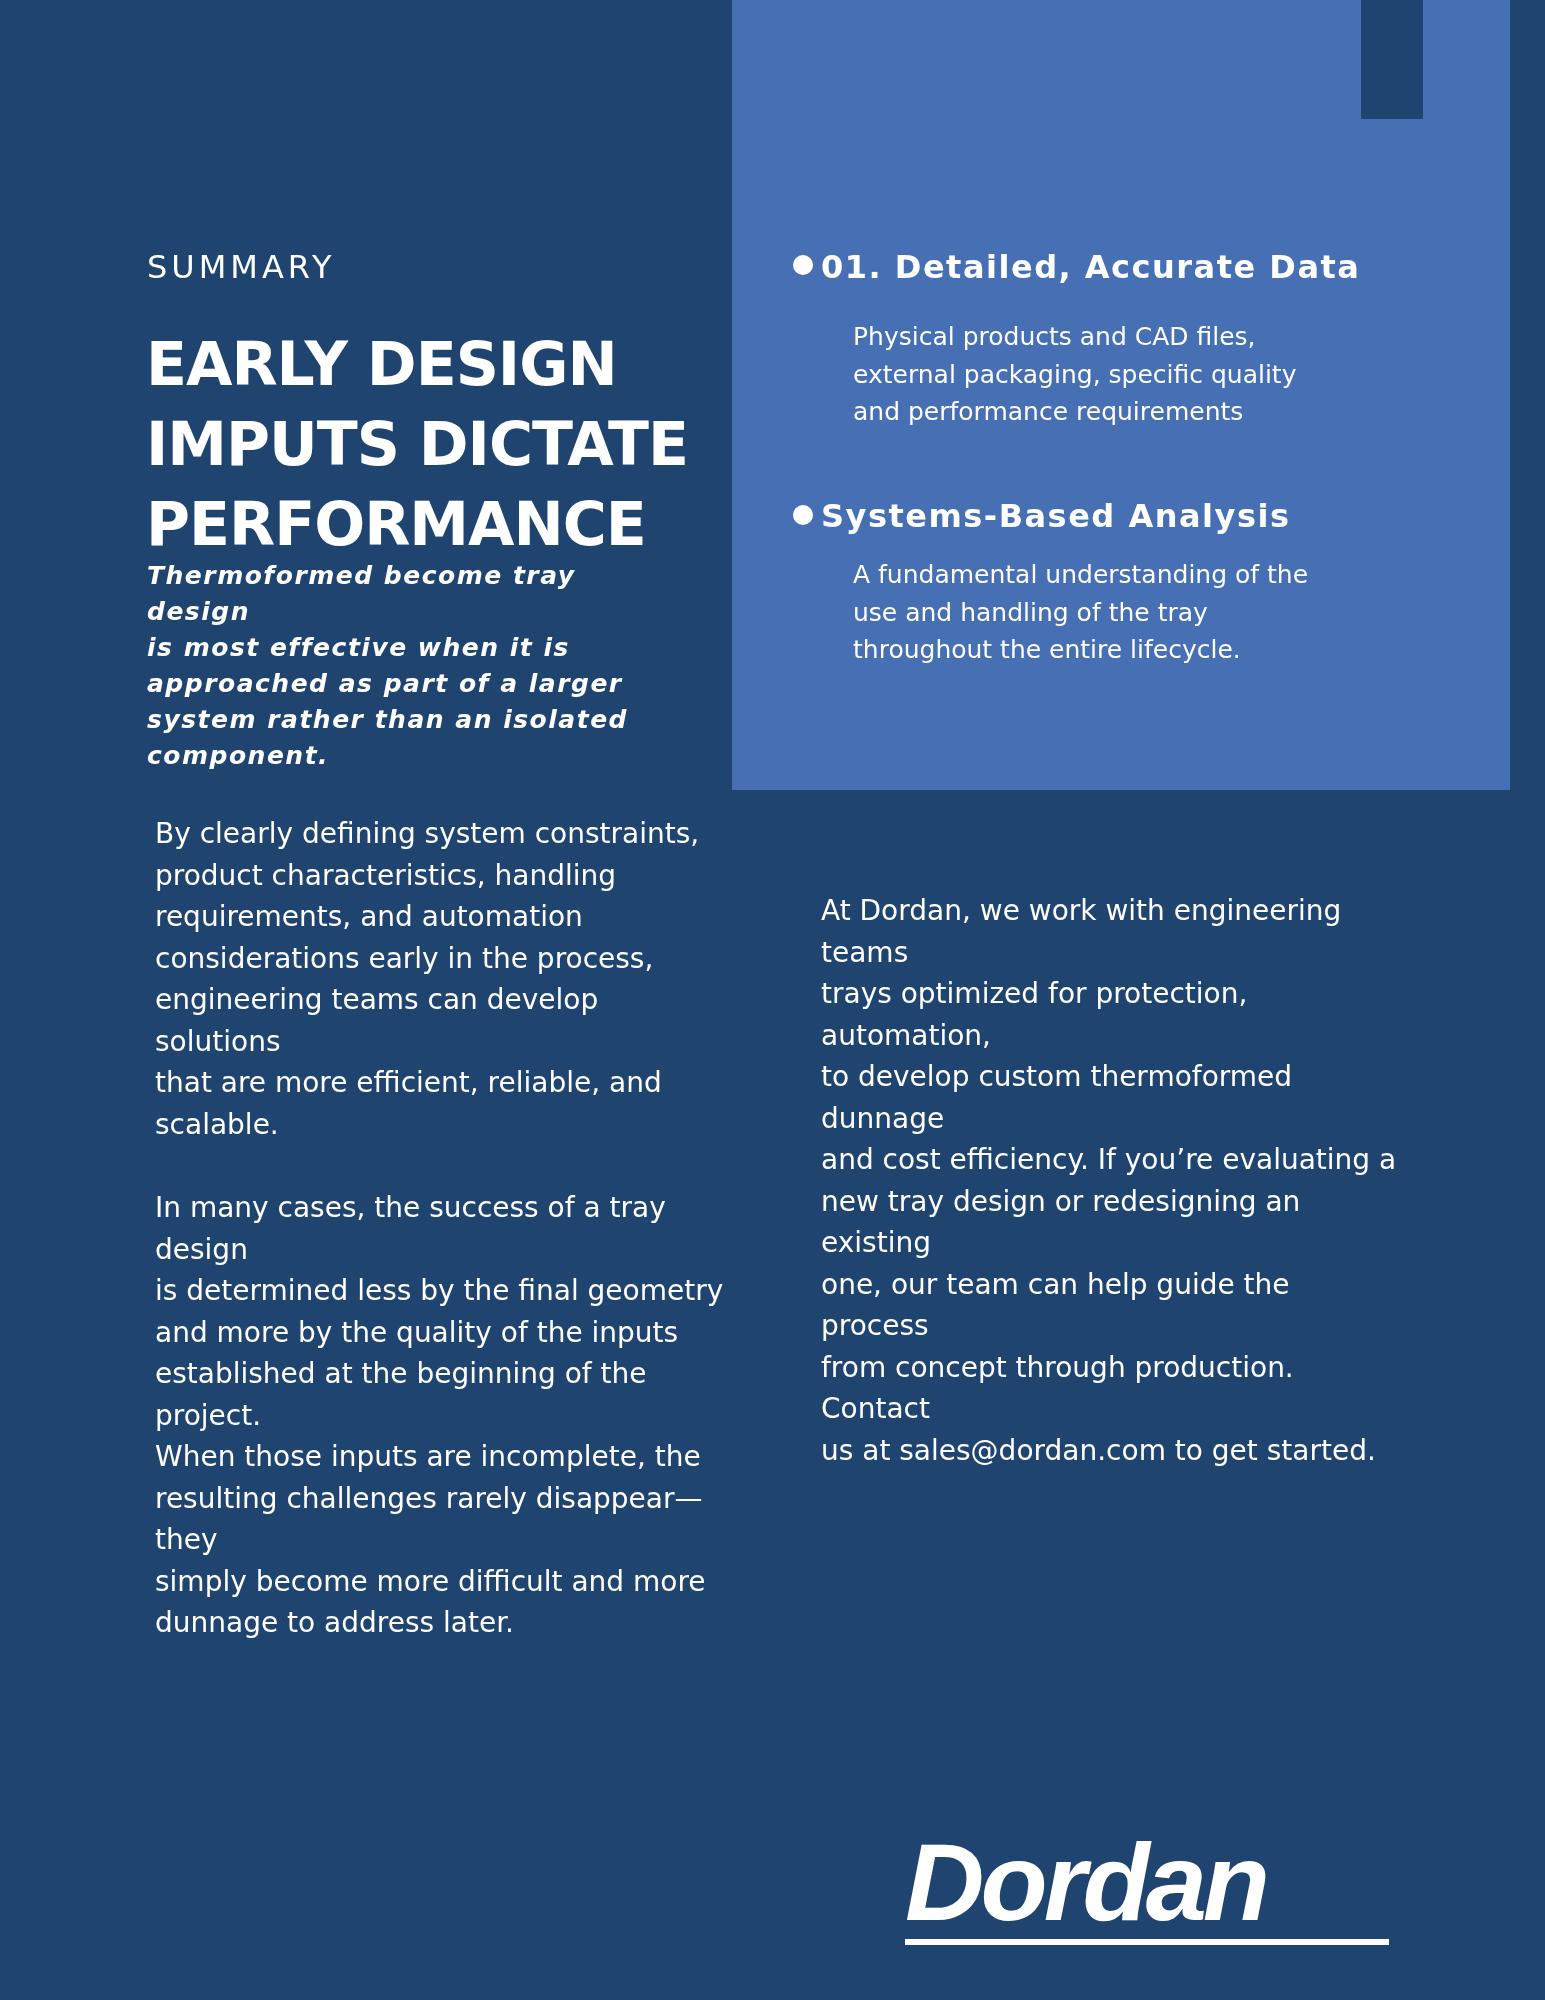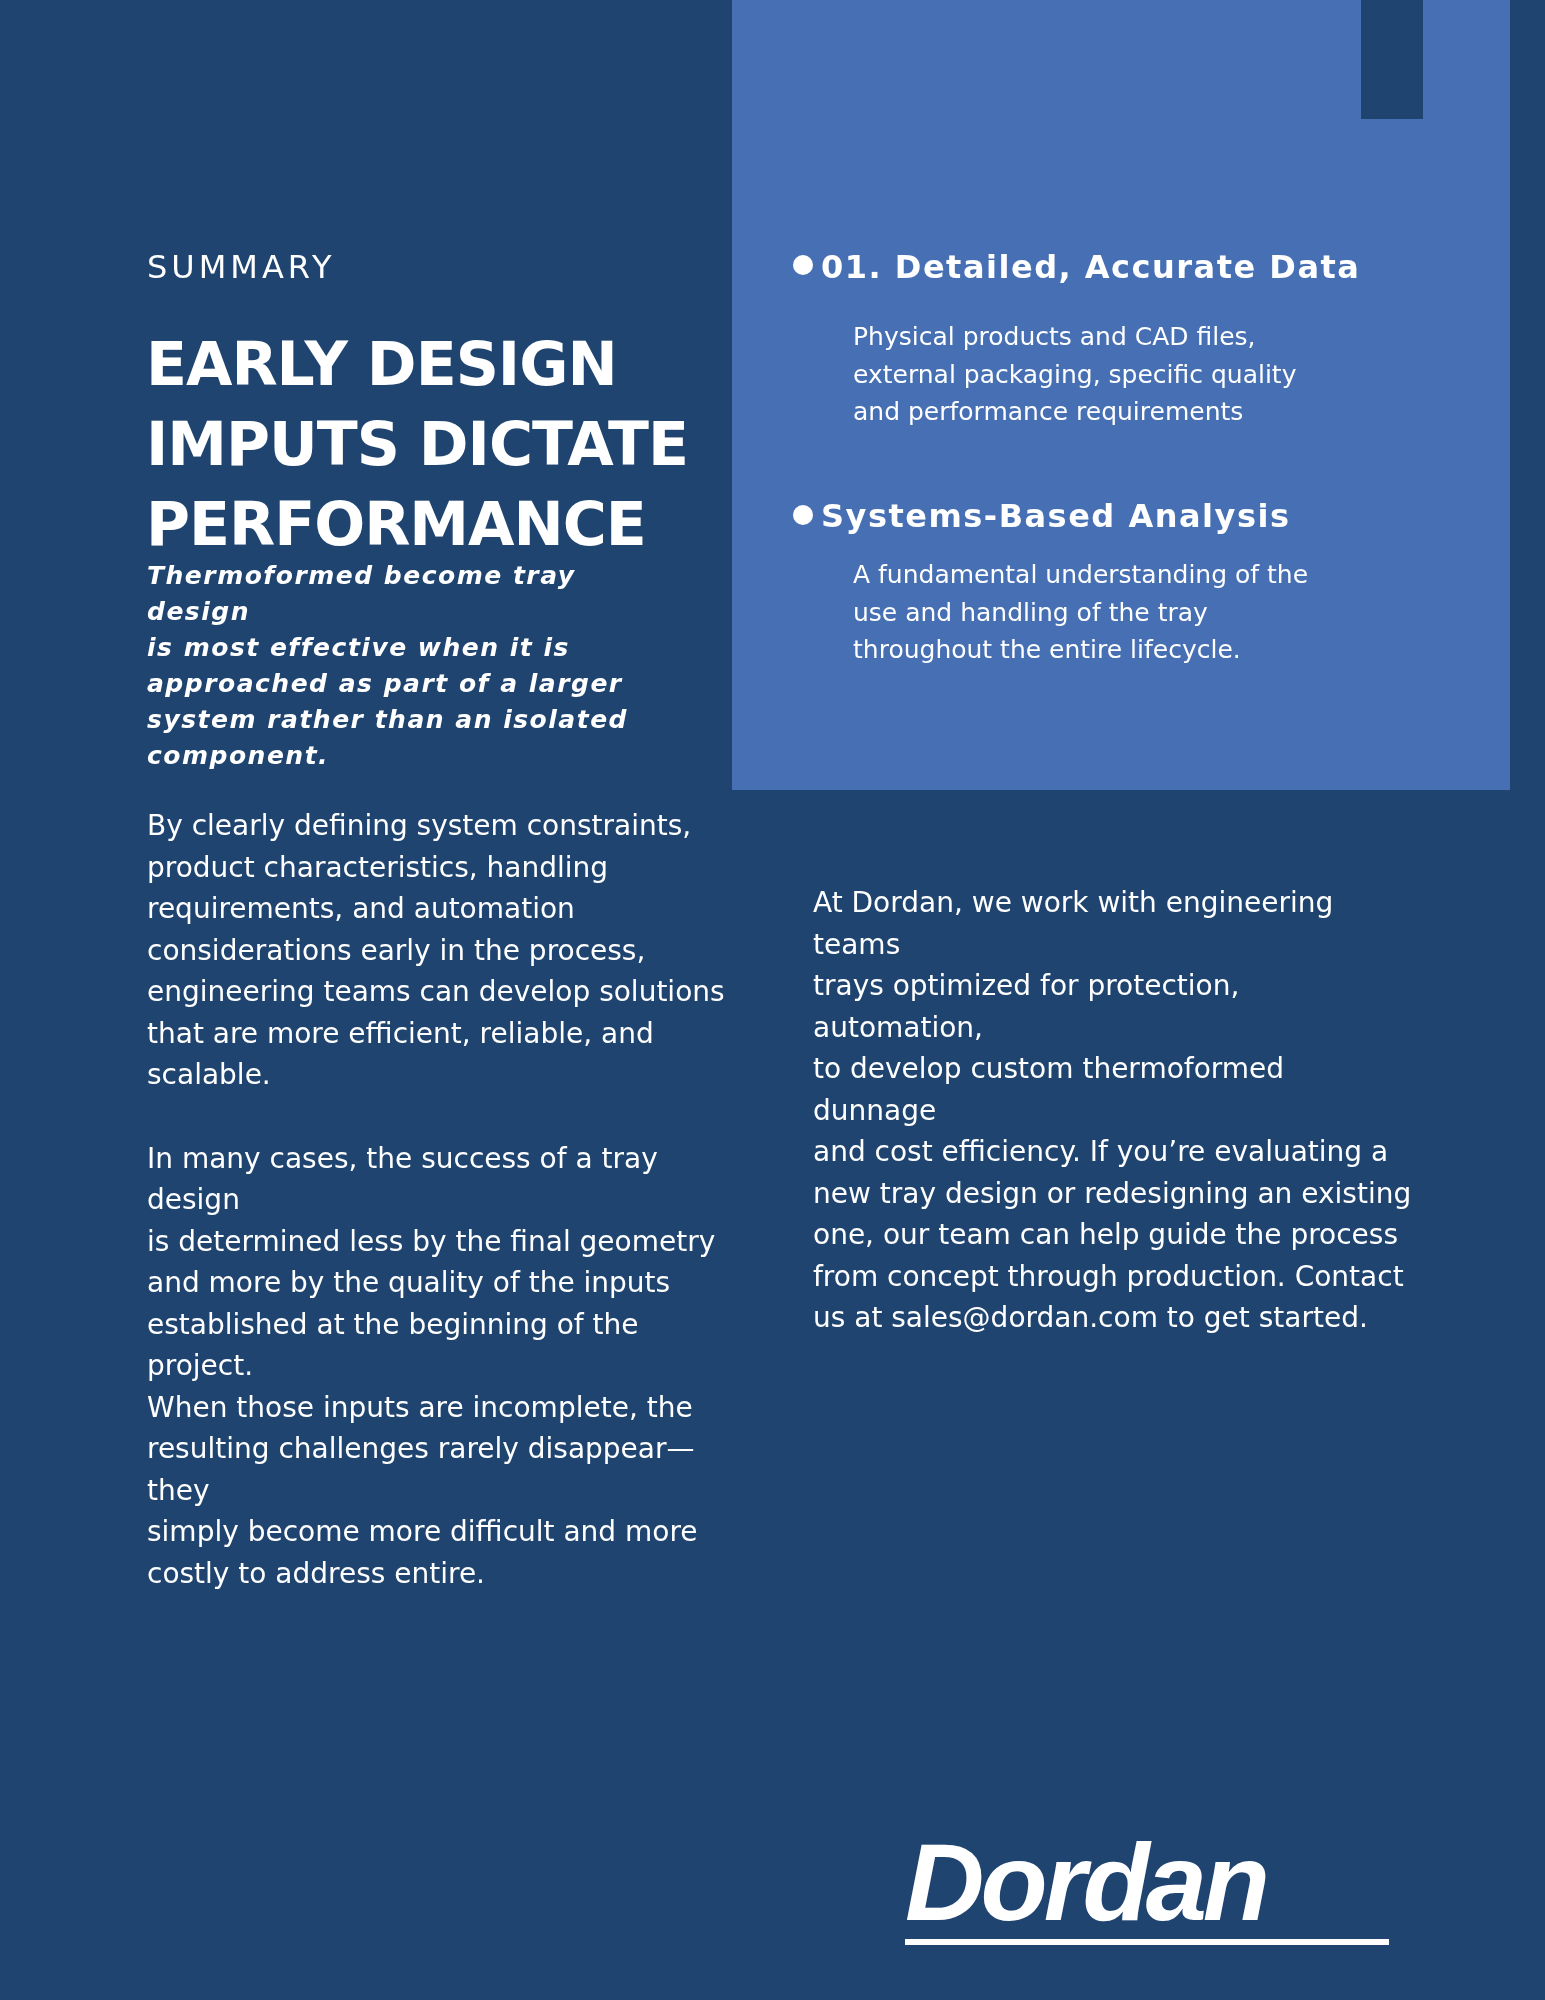--- a/index.html
+++ b/index.html
@@ -34,21 +34,21 @@
   .lead {
     position: absolute; left: 147px; top: 558px;
     width: 500px;
     font-size: 25px; line-height: 36px;
     font-weight: 700; font-style: italic; letter-spacing: 1.5px;
     font-family: "DejaVu Sans", sans-serif;
   }
   .body-text {
     font-size: 28px; line-height: 41.5px;
     font-family: "DejaVu Sans", sans-serif;
-    margin: 0;
+    margin: 8px;
   }
   .left-col { position: absolute; left: 147px; top: 805px; width: 590px; }
   .left-col p + p { margin-top: 42px; }
   .right-col { position: absolute; left: 813px; top: 882px; width: 600px; }
   .bullet {
     position: absolute; left: 793px;
     width: 20px; height: 20px; border-radius: 50%;
     background: #ffffff;
   }
   .feat-title {
@@ -126,21 +126,21 @@
     <span style="display:block">scalable.</span>
   </p>
   <p class="body-text">
     <span style="display:block">In many cases, the success of a tray design</span>
     <span style="display:block">is determined less by the final geometry</span>
     <span style="display:block">and more by the quality of the inputs</span>
     <span style="display:block">established at the beginning of the project.</span>
     <span style="display:block">When those inputs are incomplete, the</span>
     <span style="display:block">resulting challenges rarely disappear—they</span>
     <span style="display:block">simply become more difficult and more</span>
-    <span style="display:block">costly to address entire.</span>
+    <span style="display:block">dunnage to address later.</span>
   </p>
 </div>
 
 <div class="right-col">
   <p class="body-text">
     <span style="display:block">At Dordan, we work with engineering teams</span>
     <span style="display:block">trays optimized for protection, automation,</span>
     <span style="display:block">to develop custom thermoformed dunnage</span>
     <span style="display:block">and cost efficiency. If you’re evaluating a</span>
     <span style="display:block">new tray design or redesigning an existing</span>

